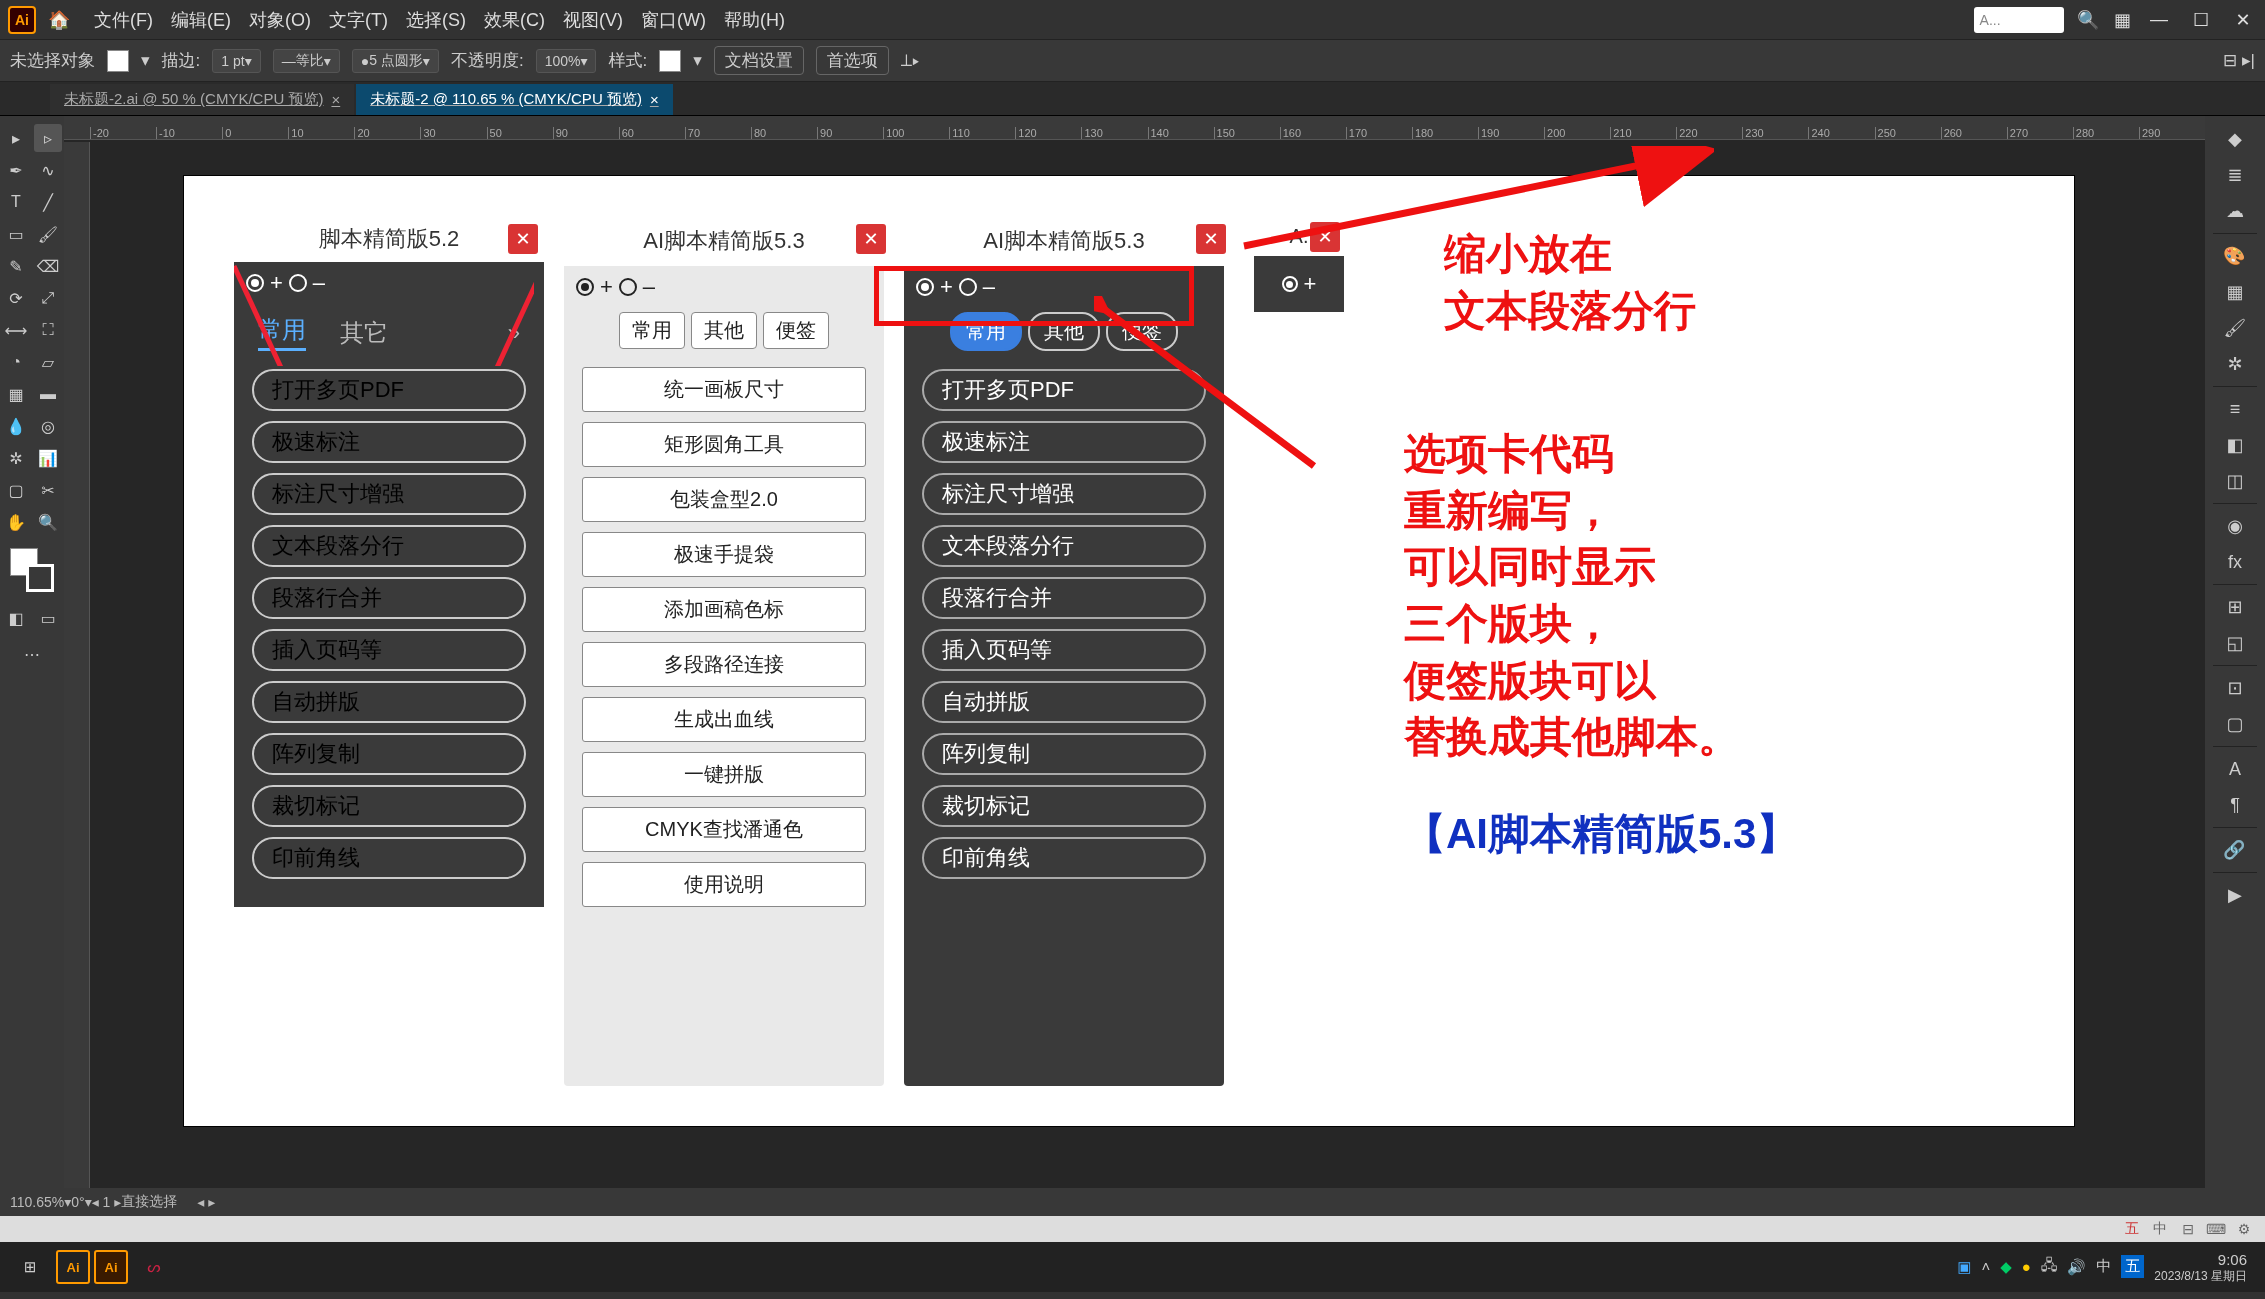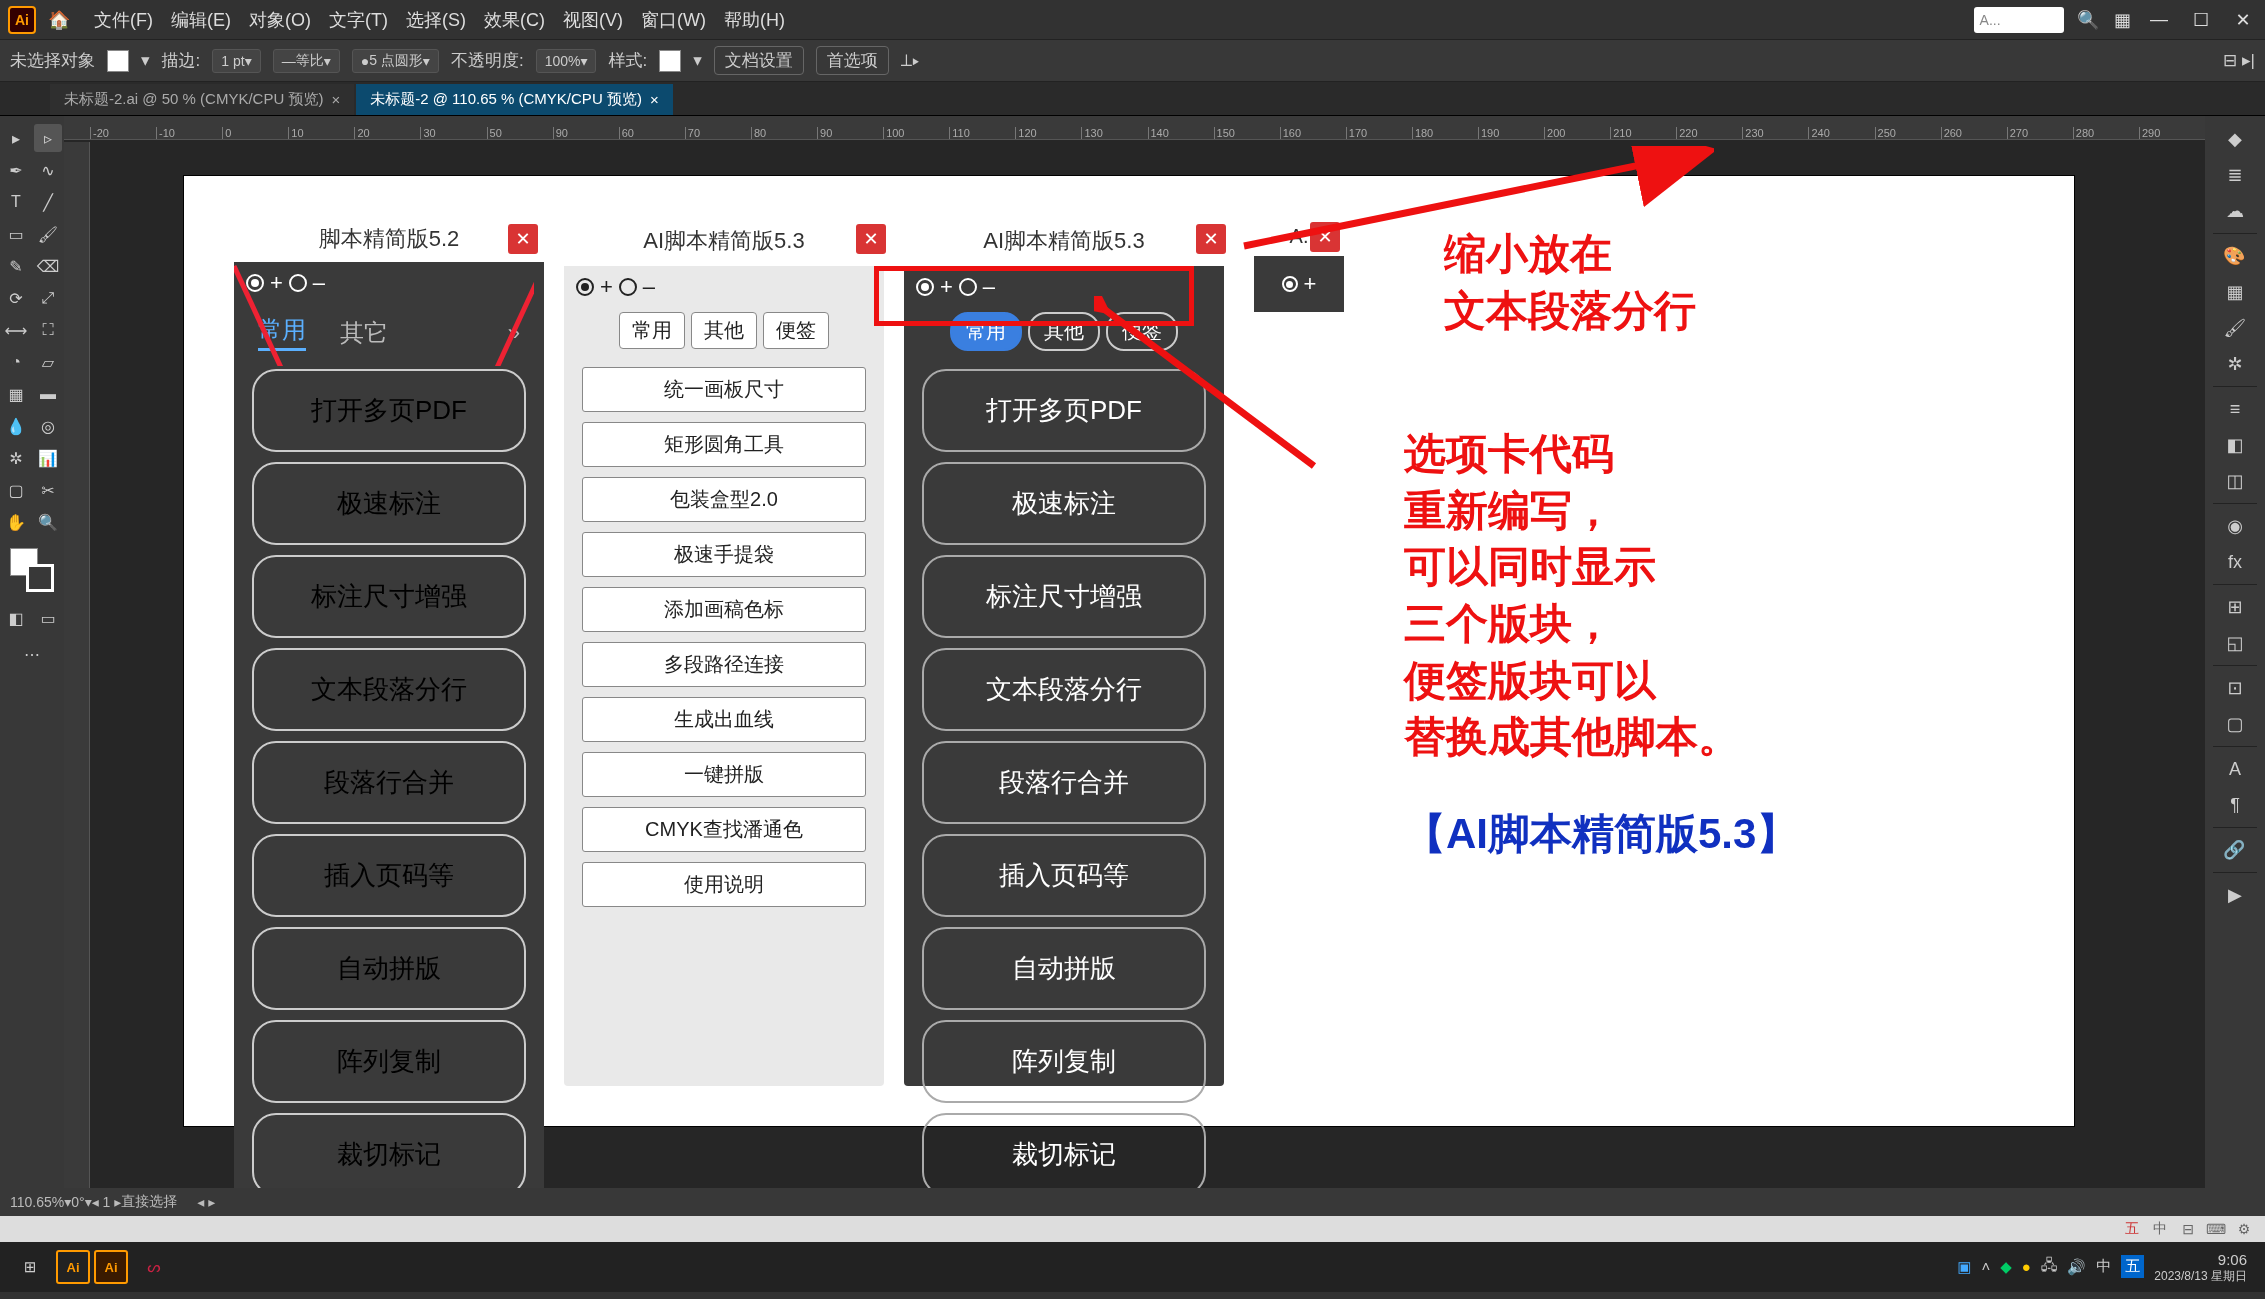--- a/index.html
+++ b/index.html
@@ -15,21 +15,21 @@
 .win-ctrl { width:28px; height:28px; display:flex; align-items:center; justify-content:center; font-size:18px; }
 
 
 .optbar { height:42px; background:#383838; display:flex; align-items:center; color:#ccc; font-size:17px; padding:0 10px; border-bottom:1px solid #222; gap:12px; }
 .optbar .lbl { white-space:nowrap; }
 .optbar .swatch { width:22px; height:22px; background:#fff; border:1px solid #888; }
 .optbar .dd { background:#444; border:1px solid #555; height:24px; padding:0 8px; display:flex; align-items:center; font-size:14px; border-radius:3px; }
 .optbar .btn { border:1px solid #666; padding:2px 10px; border-radius:4px; }
 
 
-.doctabs { height:34px; background:#2a2a2a; display:flex; align-items:flex-end; color:#aaa; font-size:15px; padding-left:50px; border-bottom:1px solid #000; }
+.doctabs { height:34px; background:#2a2a2a; display:flex; align-items:flex-end; color:#aaa; font-size:15px; padding-left:50px; border-bottom:1px solid #000;text-decoration:underline; }
 .doctabs .tab { padding:6px 14px; background:#2f2f2f; margin-right:2px; display:flex; align-items:center; gap:8px; }
 .doctabs .tab.active { background:#0c4a6e; color:#fff; }
 
 
 .mainrow { display:flex; height:1072px; }
 .toolbar-left { width:64px; background:#383838; display:flex; flex-direction:column; align-items:center; padding-top:6px; }
 .toolbar-left .tcol { display:flex; }
 .tool { width:28px; height:28px; margin:2px; display:flex; align-items:center; justify-content:center; color:#ccc; font-size:16px; border-radius:3px; }
 .tool.sel { background:#555; }
 .fillstroke { width:44px; height:44px; margin-top:10px; position:relative; }
@@ -50,21 +50,21 @@
 .panel-title { text-align:center; font-size:22px; padding:10px 0; background:#fff; color:#333; }
 .closebtn { width:30px; height:30px; background:#d93434; color:#fff; display:flex; align-items:center; justify-content:center; position:absolute; top:8px; right:-2px; font-size:18px; border-radius:3px; }
 .radiorow { padding:8px 12px; font-size:22px; display:flex; align-items:center; gap:6px; }
 .radiorow .r { width:18px; height:18px; border-radius:50%; border:2px solid currentColor; display:inline-flex; align-items:center; justify-content:center; }
 .radiorow .r.on::after { content:""; width:8px; height:8px; background:currentColor; border-radius:50%; }
 .tabrow { display:flex; gap:6px; justify-content:center; padding:4px 10px 10px; }
 .tabrow .tabbtn { border:1px solid #888; padding:4px 12px; font-size:20px; border-radius:4px; background:#fff; }
 .panel-dark .tabrow .tabbtn { background:transparent; border:2px solid #ccc; border-radius:18px; color:#fff; padding:4px 14px; }
 .panel-dark .tabrow .tabbtn.active { background:#3a7fe0; border-color:#3a7fe0; }
 .btnlist { padding:8px 18px 18px; display:flex; flex-direction:column; gap:10px; }
-.pillbtn { border:2px solid #ccc; border-radius:24px; padding:22px 18px; font-size:26px; text-align:center; }
+.pillbtn { border:2px solid #ccc; border-radius:24px; padding:4px 18px; font-size:22px; }
 .panel-dark .pillbtn { border-color:#aaa; color:#fff; }
 .rectbtn { border:1px solid #888; background:#fff; padding:8px 12px; font-size:20px; text-align:center; border-radius:3px; }
 
 
 .p1wrap { position:relative; width:310px; }
 .p1wrap .titlebar { background:#fff; height:46px; display:flex; align-items:center; justify-content:center; font-size:22px; color:#333; position:relative; }
 .p1wrap .closebtn{ top:8px; right:6px; }
 .p1body { background:#3a3a3a; padding-bottom:10px; }
 .p1tabs { display:flex; gap:34px; padding:10px 24px; font-size:24px; color:#bbb; align-items:center; }
 .p1tabs .on { color:#5bb0ff; border-bottom:3px solid #5bb0ff; padding-bottom:2px; }

